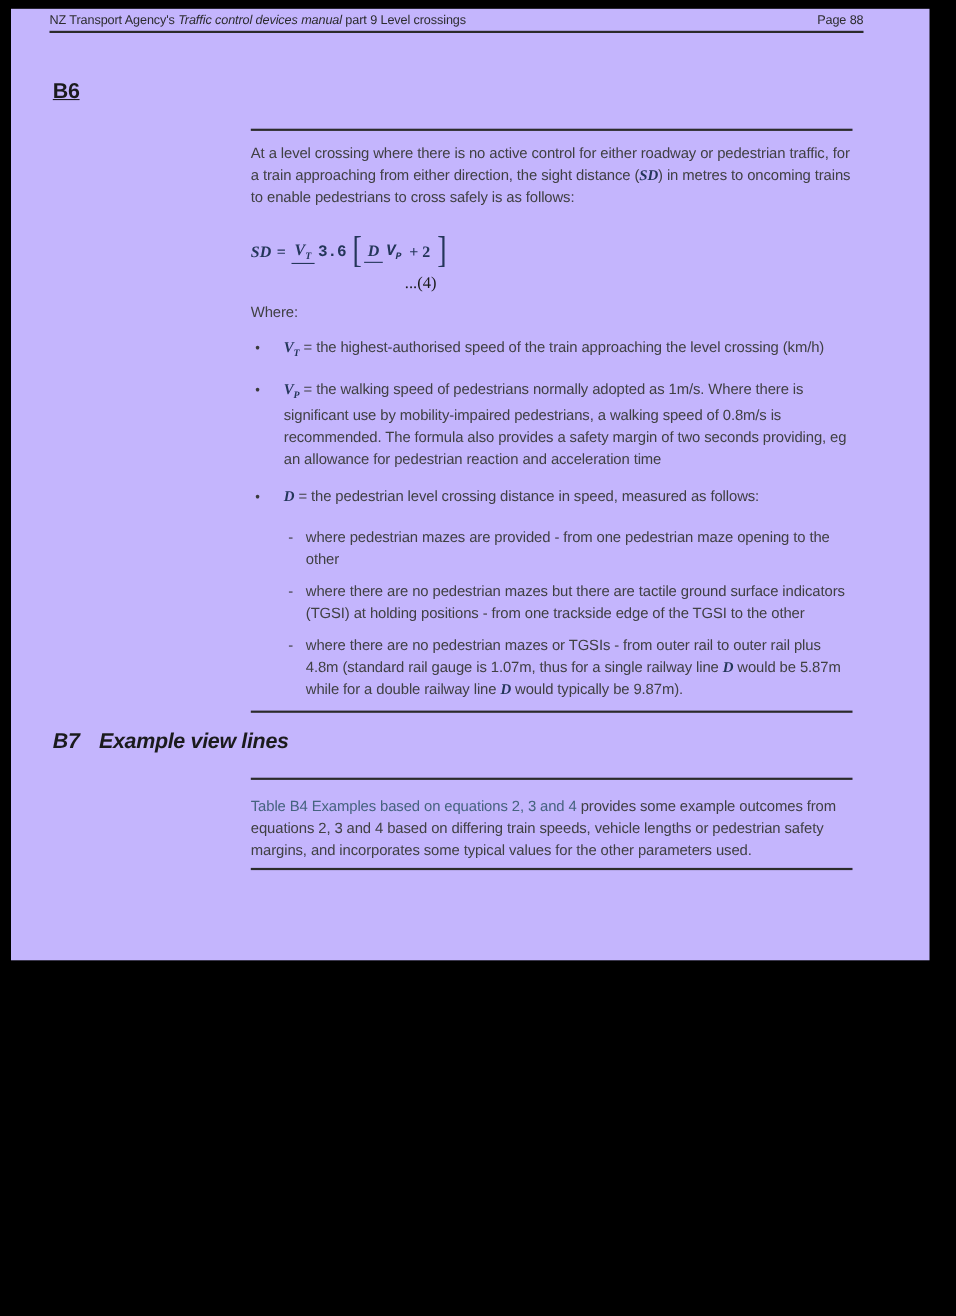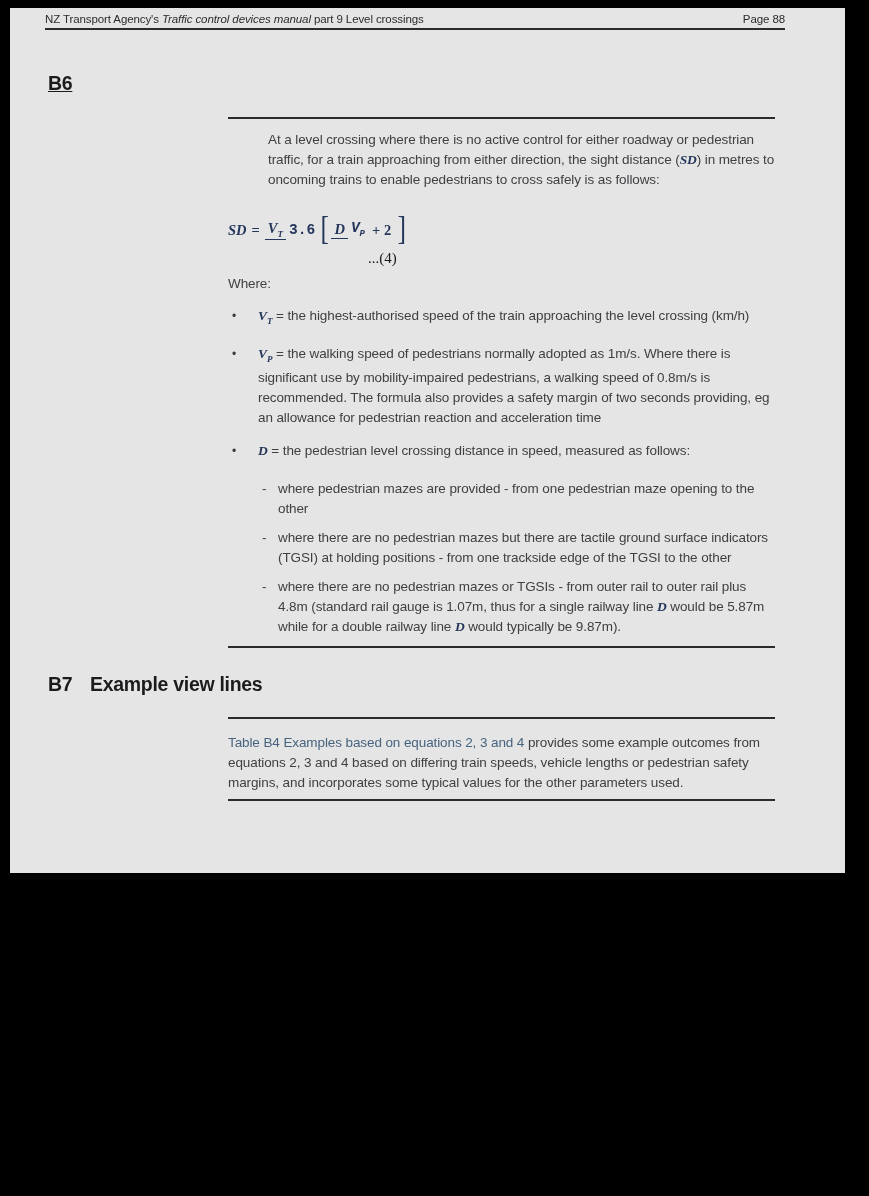--- a/index.html
+++ b/index.html
@@ -1,53 +1,53 @@
 <!DOCTYPE html>
 <html><head>
 <meta charset="utf-8">
 <style>
   * { margin:0; padding:0; box-sizing:border-box; }
   html,body { width:869px; height:1196px; background:#000; overflow:hidden; }
   body { font-family:"Liberation Sans", sans-serif; position:relative; }
 
   .page {
     position:absolute; left:10px; top:8px; width:835px; height:865px;
-    background:#e5e5e5; color:#404043;
+    background:#c4b5fd; color:#404043;
   }
 
   
   .hdr {
     margin:5px 60px 0 35px;
     display:flex; justify-content:space-between; align-items:flex-end;
     font-size:11.5px; color:#2c2c2e; letter-spacing:-0.1px;
     border-bottom:2px solid #2b2b2b; padding-bottom:3px;
   }
   .hdr .it { font-style:italic; }
 
   
   .sec-heading {
     display:flex; margin-left:38px; font-size:19.5px; font-weight:bold;
     color:#1b1b1d; letter-spacing:-0.3px;
   }
   .sec-heading.b6 { margin-top:42px;text-decoration:underline; }
-  .sec-heading.b7 { margin-top:25px; }
+  .sec-heading.b7 { margin-top:15px;font-style:italic; }
   .sec-num-b6 { width:67px; }
   .sec-num-b7 { width:42px; }
 
   .content { margin-left:218px; width:547px; }
 
   .rule { height:2px; background:#2b2b2b; }
   .rule.under-b6 { margin-top:22px; }
   .rule.end-b6 { margin-top:7px; }
   .rule.under-b7 { margin-top:21px; }
   .rule.end-b7 { margin-top:6px; }
 
   .body-text { font-size:13.5px; line-height:20px; letter-spacing:-0.1px; color:#404043; }
 
-  .intro { margin-top:11px;margin-left:40px; }
+  .intro { margin-top:11px; }
 
   .mathvar {
     font-family:"Liberation Serif", serif;
     font-style:italic; font-weight:bold; color:#24365a;
   }
   .mathvar sub { font-size:9px; font-style:italic; }
 
   
   .formula {
     margin-top:23px; display:flex; align-items:center;

